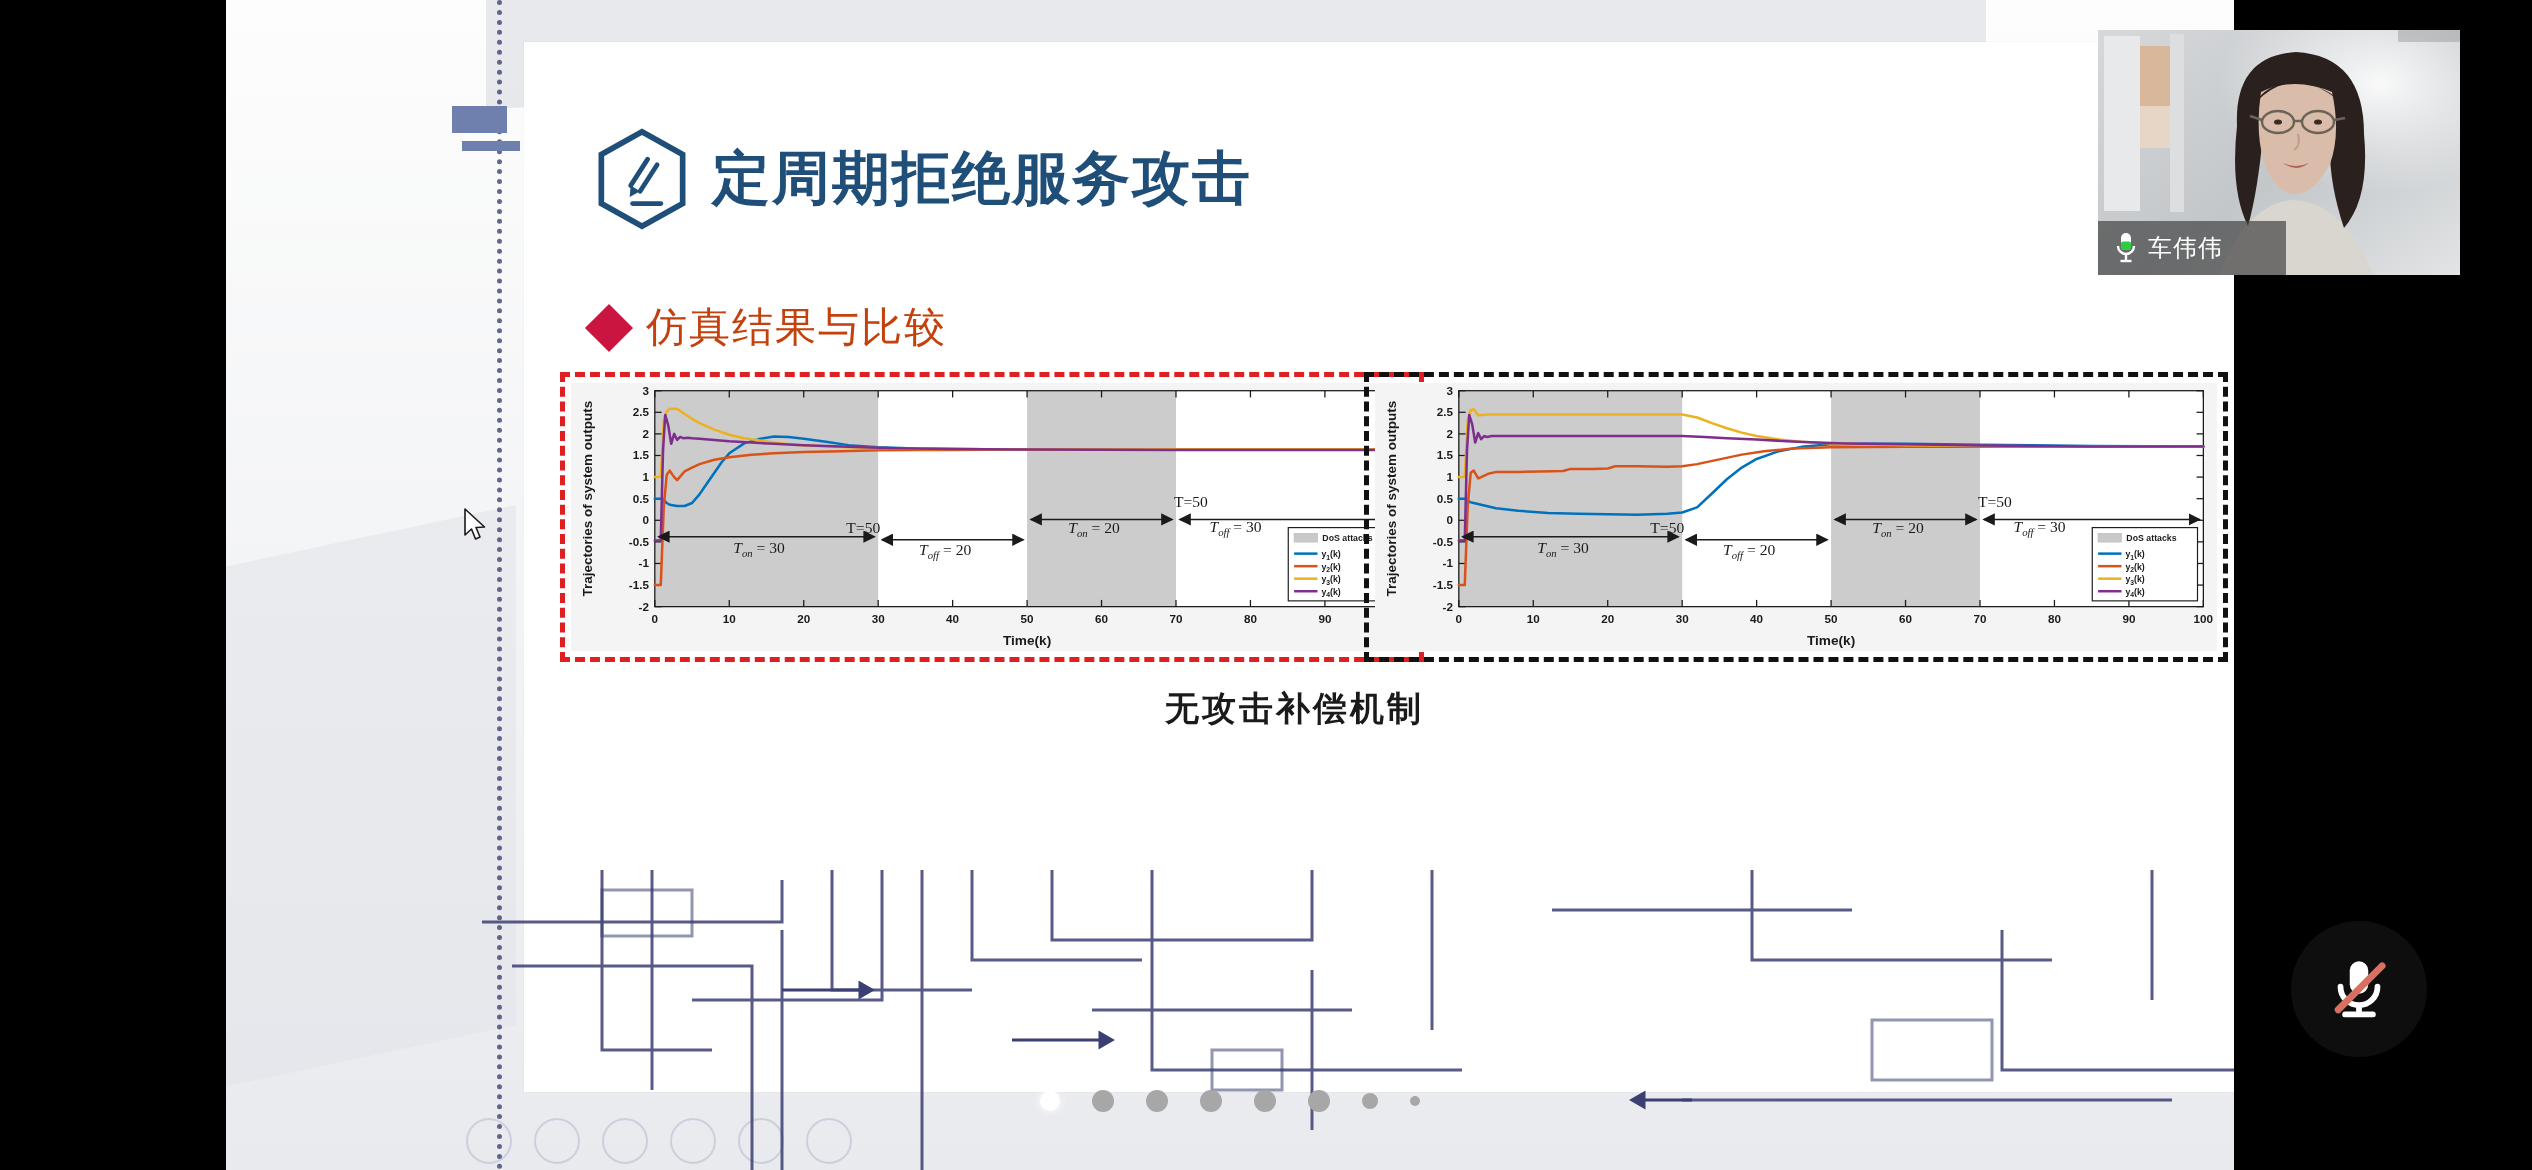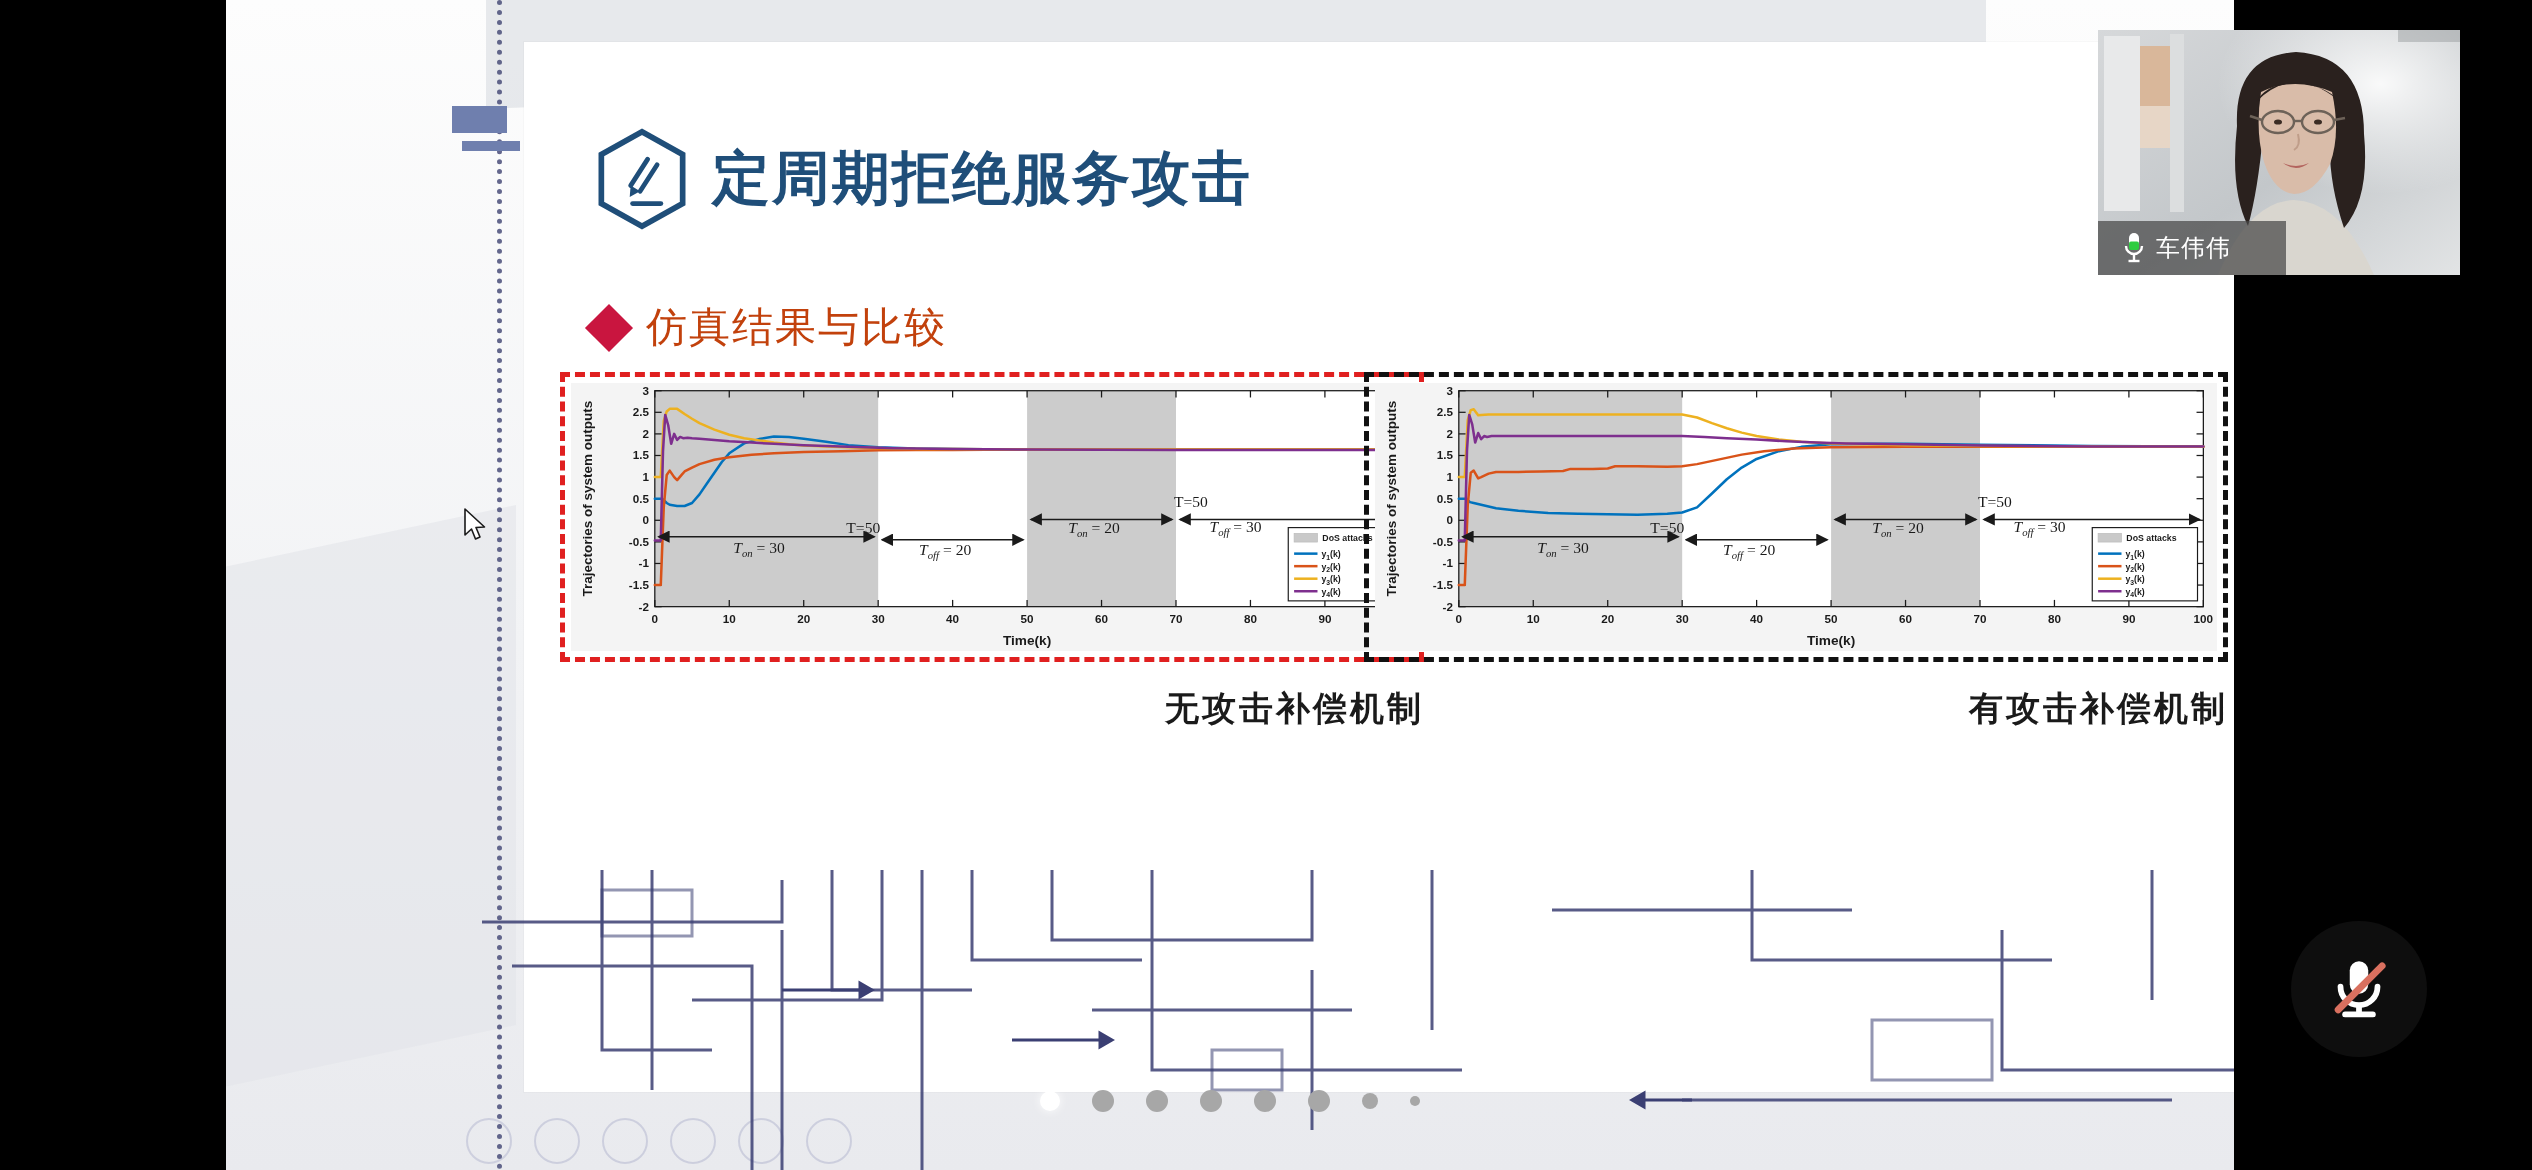--- a/index.html
+++ b/index.html
@@ -95,21 +95,21 @@
   
   #video-tile {
     position: absolute; right: 72px; top: 30px; width: 362px; height: 245px;
     background: linear-gradient(160deg,#cfd2d4 0%, #b9bdc0 40%, #d7d9da 100%);
     overflow: hidden;
   }
   #video-canvas { position:absolute; inset:0; width:100%; height:100%; display:block; }
   #name-chip {
     position:absolute; left:0; bottom:0; height: 54px; width: 188px;
     background: rgba(70,70,70,.72);
-    display:flex; align-items:center; gap:10px; padding-left: 24px;
+    display:flex; align-items:center; gap:10px; padding-left: 16px;
   }
   #mic-level { width: 24px; height: 34px; }
   #participant-name { color:#fff; font-size: 24px; font-weight:500; letter-spacing:1px; }
 
   
   #mic-fab {
     position:absolute; right: 105px; bottom: 113px;
     width: 136px; height: 136px; border-radius: 50%;
     background: rgba(22,22,22,.62);
     display:flex; align-items:center; justify-content:center;
@@ -380,21 +380,20 @@
                 <text x="770" y="180.5" font-family="&quot;Liberation Sans&quot;, sans-serif" font-size="9" font-weight="700" fill="#1a1a1a"><tspan>y</tspan><tspan dy="3" font-size="7">1</tspan><tspan dy="-3">(k)</tspan></text>
                 <line x1="742" y1="190" x2="766" y2="190" stroke="#D95319" stroke-width="2.6"></line>
                 <text x="770" y="193.5" font-family="&quot;Liberation Sans&quot;, sans-serif" font-size="9" font-weight="700" fill="#1a1a1a"><tspan>y</tspan><tspan dy="3" font-size="7">2</tspan><tspan dy="-3">(k)</tspan></text>
                 <line x1="742" y1="203" x2="766" y2="203" stroke="#EDB120" stroke-width="2.6"></line>
                 <text x="770" y="206.5" font-family="&quot;Liberation Sans&quot;, sans-serif" font-size="9" font-weight="700" fill="#1a1a1a"><tspan>y</tspan><tspan dy="3" font-size="7">3</tspan><tspan dy="-3">(k)</tspan></text>
                 <line x1="742" y1="216" x2="766" y2="216" stroke="#7E2F8E" stroke-width="2.6"></line>
                 <text x="770" y="219.5" font-family="&quot;Liberation Sans&quot;, sans-serif" font-size="9" font-weight="700" fill="#1a1a1a"><tspan>y</tspan><tspan dy="3" font-size="7">4</tspan><tspan dy="-3">(k)</tspan></text>
               </svg>
           </div>
         </div>
-        <div class="fig-caption">有攻击补偿机制</div>
       </div>
 
     </div>
 
     <div id="glyph-row">
       <span class="glyph"></span>
       <span class="glyph"></span>
       <span class="glyph"></span>
       <span class="glyph"></span>
       <span class="glyph"></span>

